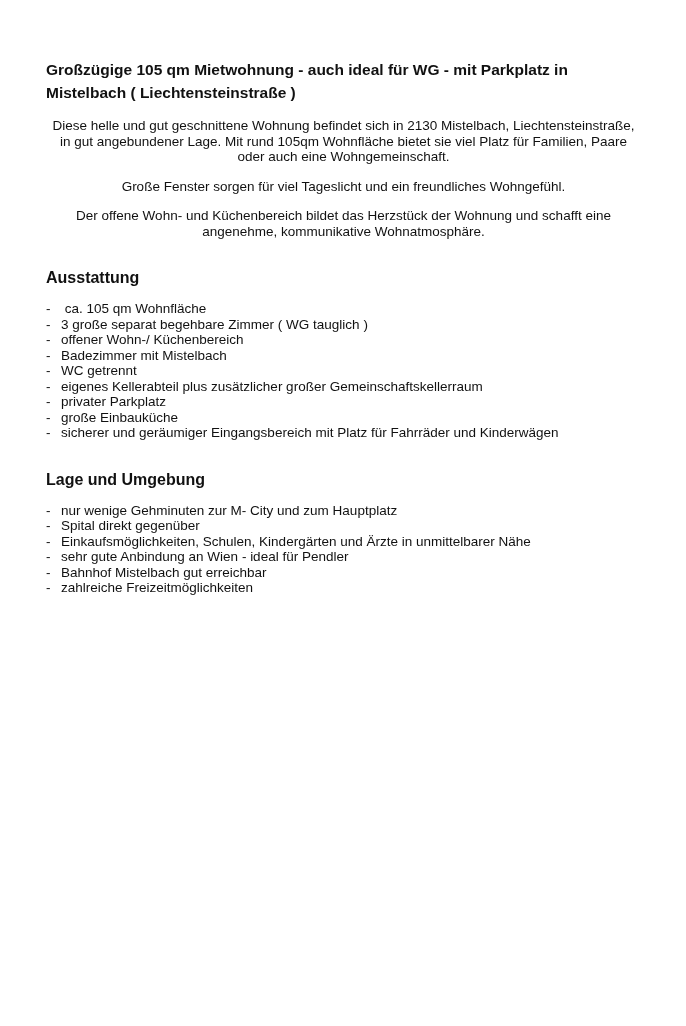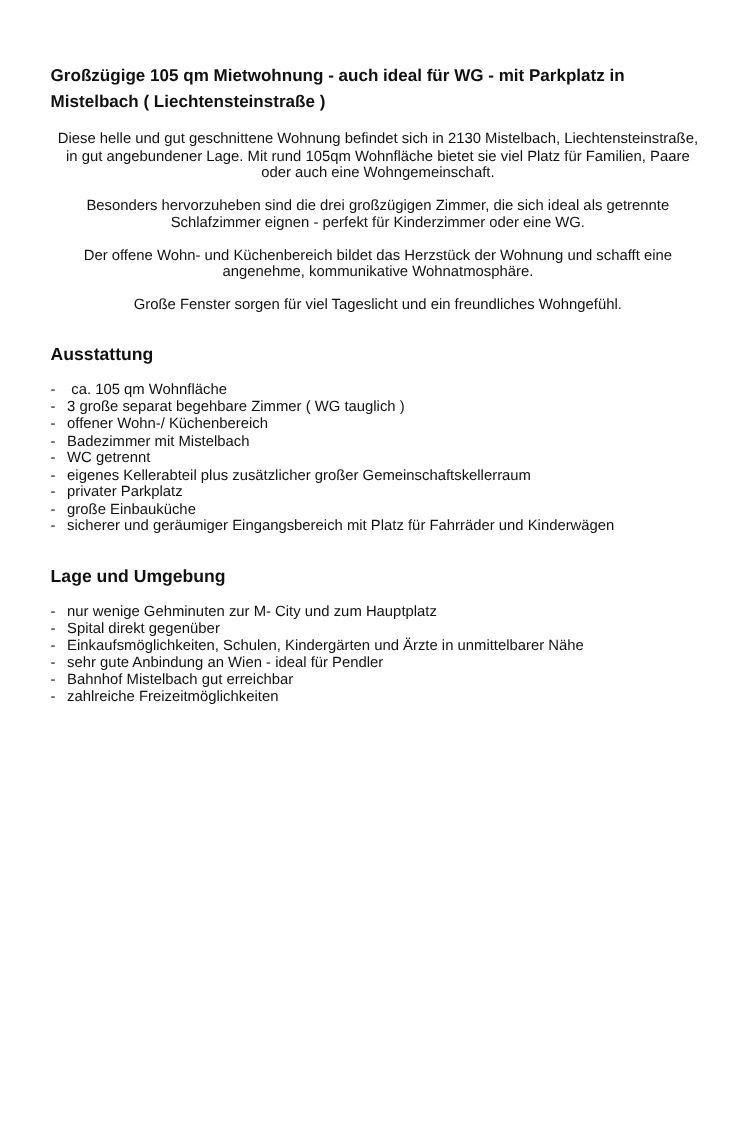--- a/index.html
+++ b/index.html
@@ -63,23 +63,22 @@
   }
 </style>
 </head>
 <body>
 
 <div class="page">
 
   <h1 class="title">Großzügige 105 qm Mietwohnung - auch ideal für WG - mit Parkplatz in Mistelbach ( Liechtensteinstraße )</h1>
 
   <p class="body-par">Diese helle und gut geschnittene Wohnung befindet sich in 2130 Mistelbach, Liechtensteinstraße, in gut angebundener Lage. Mit rund 105qm Wohnfläche bietet sie viel Platz für Familien, Paare oder auch eine Wohngemeinschaft.</p>
-  <p class="body-par">Besonders hervorzuheben sind die drei großzügigen Zimmer, die sich ideal als getrennte Schlafzimmer eignen - perfekt für Kinderzimmer oder eine WG.</p>
+  <p class="body-par">Große Fenster sorgen für viel Tageslicht und ein freundliches Wohngefühl.</p>
   <p class="body-par">Der offene Wohn- und Küchenbereich bildet das Herzstück der Wohnung und schafft eine angenehme, kommunikative Wohnatmosphäre.</p>
-  <p class="body-par">Große Fenster sorgen für viel Tageslicht und ein freundliches Wohngefühl.</p>
 
   <h2 class="section-heading">Ausstattung</h2>
 
   <ul class="dash-list">
     <li>
       <span class="marker">-</span>
       <span class="item-text"> ca. 105 qm Wohnfläche</span>
     </li>
     <li>
       <span class="marker">-</span>

